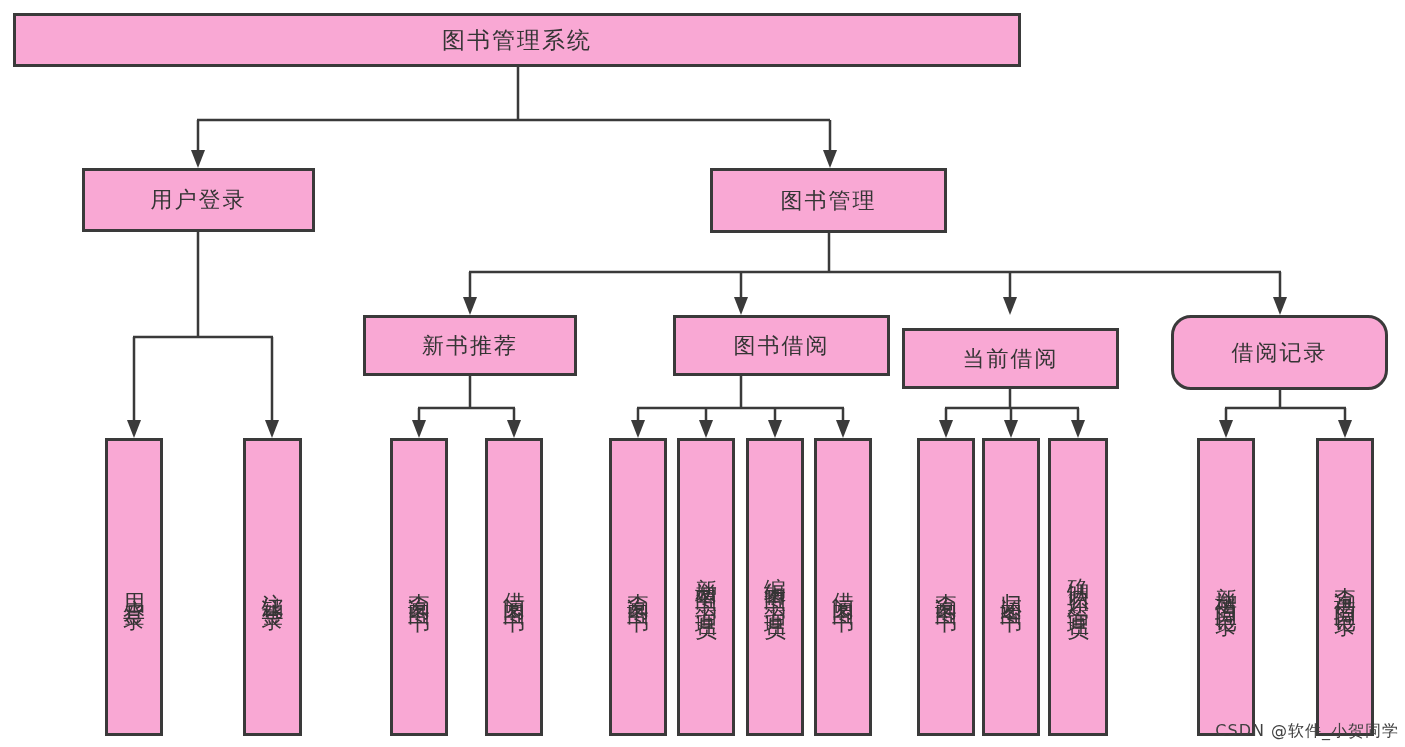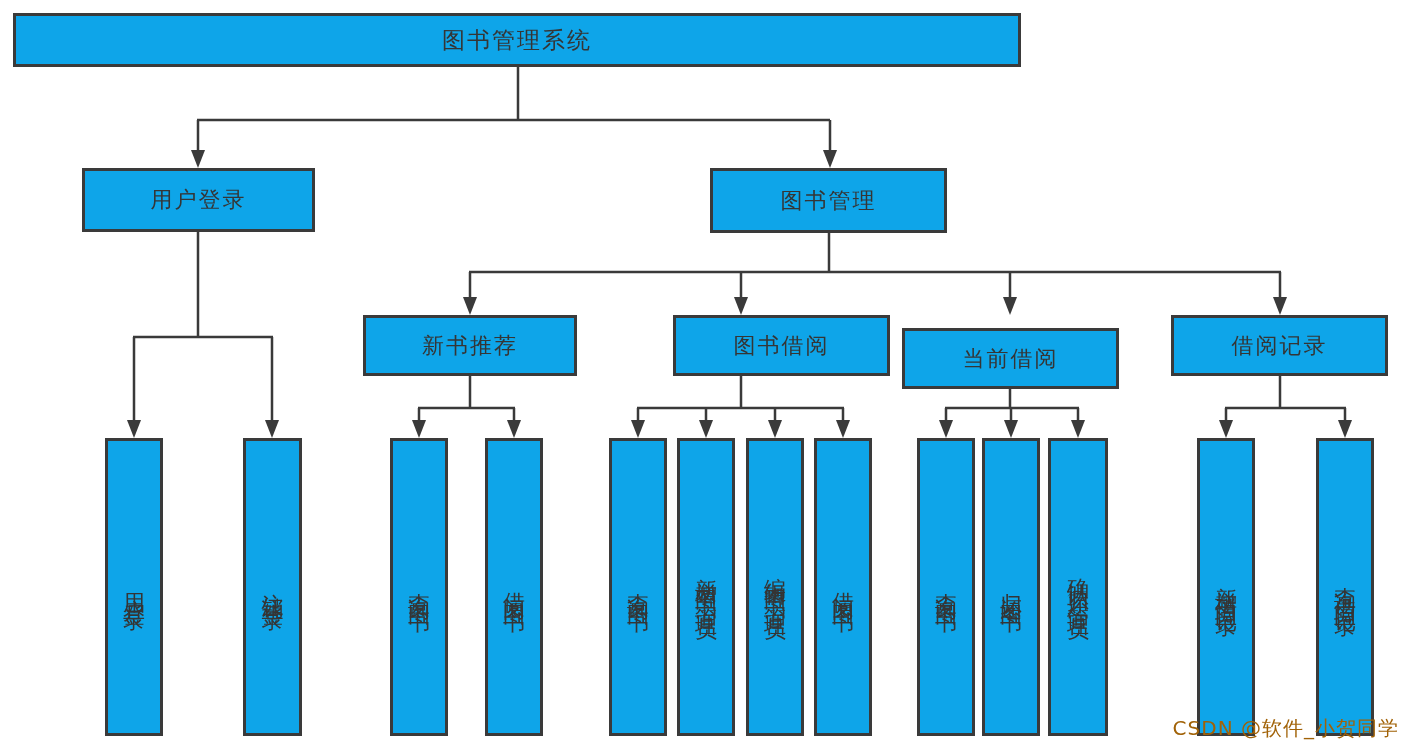--- a/index.html
+++ b/index.html
@@ -4,58 +4,58 @@
 <style>
   html,body{margin:0;padding:0;}
   body{
     width:1405px;height:747px;position:relative;background:#ffffff;
     font-family:"DejaVu Sans","Liberation Sans",sans-serif;
     overflow:hidden;
   }
   .canvas{position:absolute;left:0;top:0;width:1405px;height:747px;}
   svg.wires{position:absolute;left:0;top:0;width:1405px;height:747px;pointer-events:none;}
   .node{
-    position:absolute;background:#0ea5e9;border:3px solid #3a3a3a;
+    position:absolute;background:#f9a8d4;border:3px solid #3a3a3a;
     display:flex;align-items:center;justify-content:center;
     color:#353535;box-sizing:border-box;
   }
   .hnode{font-size:22px;letter-spacing:2px;white-space:nowrap;}
   .vnode{font-size:22px;}
   .vnode .vtext{
     writing-mode:vertical-rl;text-orientation:mixed;
     letter-spacing:6px;line-height:1;color:#353535;
   }
   
   .b-root{left:13px;top:13px;width:1008px;height:54px;font-size:23px;}
   
   .b-l2a{left:82px; top:168px;width:233px;height:64px;}
   .b-l2b{left:710px;top:168px;width:237px;height:65px;}
   
   .b-l3a{left:363px; top:315px;width:214px;height:61px;}
   .b-l3b{left:633px; top:315px;width:217px;height:61px;margin-left:40px;}
   .b-l3c{left:902px; top:328px;width:217px;height:61px;}
-  .b-l3d{left:1171px;top:315px;width:217px;height:61px;}
+  .b-l3d{left:1171px;top:315px;width:217px;height:75px;border-radius:20px;}
   
   .v{top:438px;height:298px;}
   .b-v1 {left:105px; width:58px;}
   .b-v2 {left:243px; width:59px;}
   .b-v3 {left:390px; width:58px;}
   .b-v4 {left:485px; width:58px;}
   .b-v5 {left:609px; width:58px;}
   .b-v6 {left:677px; width:58px;}
   .b-v7 {left:746px; width:58px;}
   .b-v8 {left:814px; width:58px;}
   .b-v9 {left:917px; width:58px;}
   .b-v10{left:982px; width:58px;}
   .b-v11{left:1048px;width:60px;}
   .b-v12{left:1197px;width:58px;}
   .b-v13{left:1316px;width:58px;}
   .watermark{
     position:absolute;right:6px;bottom:5px;
-    font-size:20px;color:#a16207;letter-spacing:1px;white-space:nowrap;margin-top:40px;
+    font-size:16px;color:#404040;letter-spacing:1px;white-space:nowrap;margin-top:40px;
   }
 </style>
 </head>
 <body>
 
 <div class="canvas">
 
   <svg class="wires" viewBox="0 0 1405 747">
     <g stroke="#3a3a3a" stroke-width="2.5" fill="none">
 

